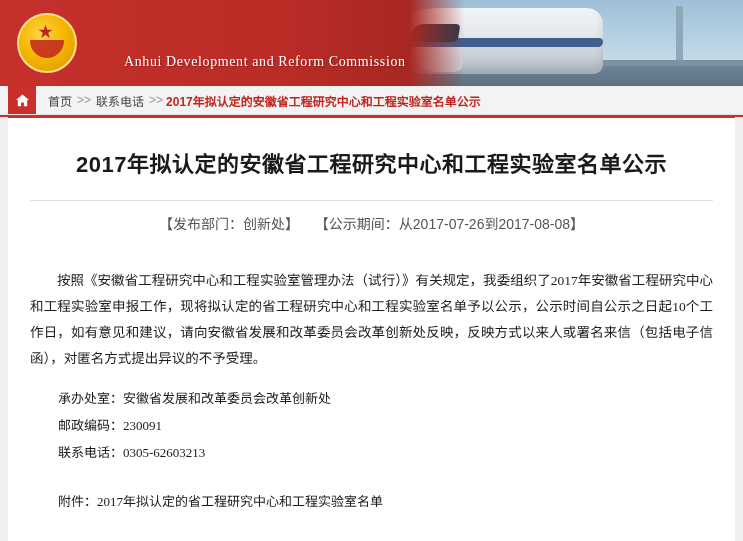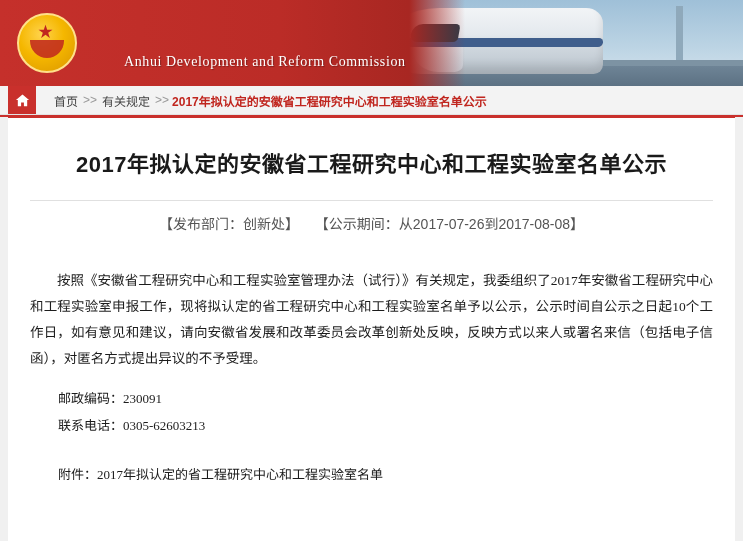--- a/index.html
+++ b/index.html
@@ -152,21 +152,21 @@
     left: 8px; top: 0;
     width: 28px; height: 28px;
     background: #c9302c;
     display: flex;
     align-items: center;
     justify-content: center;
   }
   .home-box svg { display:block; }
   .crumbs {
     position: absolute;
-    left: 52px; top: 0;
+    left: 46px; top: 0;
     height: 28px;
     display: flex;
     align-items: center;
     font-size: 12px;
     color: #444;
     white-space: nowrap;
   }
   .crumbs a {
     color: #444;
     text-decoration: none;
@@ -278,21 +278,21 @@
 
   <div class="crumb-bar">
     <div class="home-box">
       <svg width="15" height="15" viewBox="0 0 16 16" aria-hidden="true">
         <path d="M8 1.5 L15 7.5 L13 7.5 L13 14 L9.5 14 L9.5 10 L6.5 10 L6.5 14 L3 14 L3 7.5 L1 7.5 Z" fill="#ffffff"></path>
       </svg>
     </div>
     <div class="crumbs">
       <a href="#">首页</a>
       <span class="sep">&gt;&gt;</span>
-      <a href="#">有关规定</a>
+      <a href="#">联系电话</a>
       <span class="sep">&gt;&gt;</span>
       <span class="current">2017年拟认定的安徽省工程研究中心和工程实验室名单公示</span>
     </div>
   </div>
   <div class="red-rule"></div>
 
   <div class="edge left"></div>
   <div class="edge right"></div>
 
   <div class="content">
@@ -302,20 +302,21 @@
     <div class="divider"></div>
 
     <div class="meta-row">
       <span>【发布部门：创新处】</span>
       <span>【公示期间：从2017-07-26到2017-08-08】</span>
     </div>
 
     <div class="body-wrap">
       <p class="para-indent">按照《安徽省工程研究中心和工程实验室管理办法（试行）》有关规定，我委组织了2017年安徽省工程研究中心和工程实验室申报工作，现将拟认定的省工程研究中心和工程实验室名单予以公示，公示时间自公示之日起10个工作日，如有意见和建议，请向安徽省发展和改革委员会改革创新处反映，反映方式以来人或署名来信（包括电子信函），对匿名方式提出异议的不予受理。</p>
 
+      <div class="info-line">承办处室：安徽省发展和改革委员会改革创新处</div>
       <div class="info-line">邮政编码：230091</div>
       <div class="info-line">联系电话：0305-62603213</div>
 
       <div class="attach-line">附件：2017年拟认定的省工程研究中心和工程实验室名单</div>
 
     </div>
 
   </div>
 </div>
 

